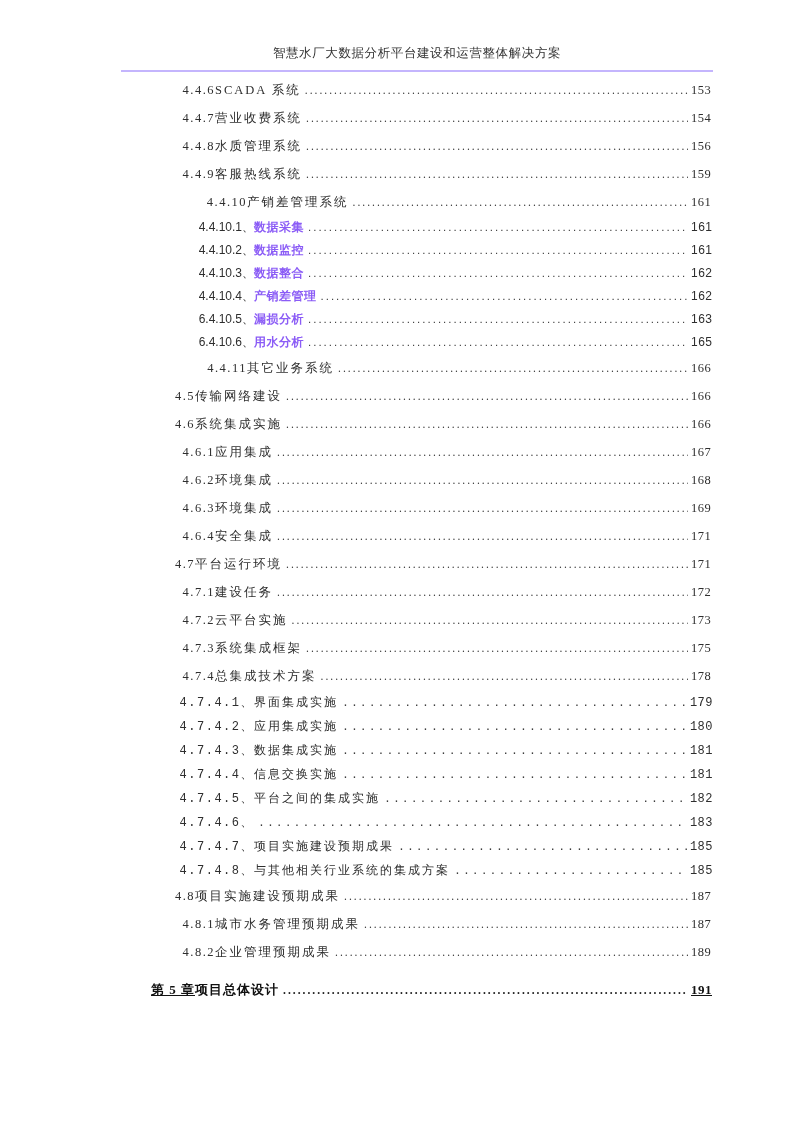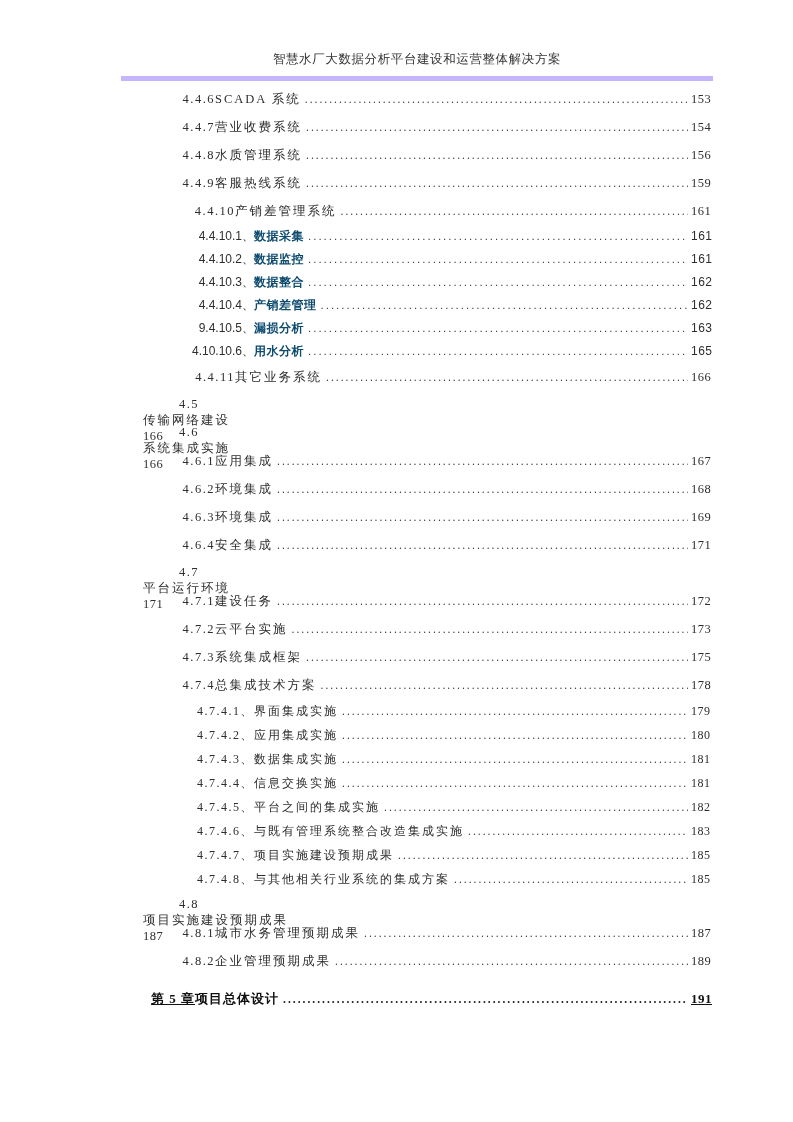--- a/index.html
+++ b/index.html
@@ -13,22 +13,22 @@
     color: #2e2e2e;
   }
   .content {
     position: absolute;
     left: 121px;
     top: 0;
     width: 592px;
   }
   .header {
     box-sizing: border-box;
-    height: 81px;
-    border-bottom: 5px solid #c4b5fd;
+    height: 72px;
+    border-bottom: 2px solid #c4b5fd;
     display: flex;
     justify-content: center;
     align-items: flex-end;
     padding-bottom: 8px;
   }
   .header-title {
     font-size: 12.5px;
     letter-spacing: 0.6px;
     color: #333333;
     white-space: nowrap;
@@ -63,35 +63,35 @@
     color: #3d3d3d;
     margin: 0 3px 0 4px;
   }
   .page-num {
     min-width: 22px;
     text-align: left;
     letter-spacing: 0.5px;
     flex-shrink: 0;
   }
   
-  .l2   { padding-left: 18px; flex-direction: column; }
+  .l2   { padding-left: 18px; }
   .l3   { padding-left: 39px; }
   .l4a, .l4b { padding-left: 57px; }
   
   .chapter .num { min-width: 74px; }
   .l2 .num      { min-width: 56px; }
   .l3 .num      { min-width: 55px; }
-  .l3.wide .num { min-width: 75px; }
+  .l3.wide .num { min-width: 75px; margin-left: 12px; }
   .l4a .num, .l4b .num { min-width: 76px; }
   
   .l4a { height: 23px; padding-top: 5px; font-family: Liberation Sans, sans-serif; font-size: 12px; }
   .l4a .num { letter-spacing: 0; }
-  .l4a .title { font-weight: 600; letter-spacing: 0.5px; color: #0c4a6e; }
-  
-  .l4b { height: 24px; padding-top: 6px; font-size: 12px; }
+  .l4a .title { font-weight: 600; letter-spacing: 0.5px; color: #8b5cf6; }
+  
+  .l4b { height: 24px; padding-top: 6px; font-size: 12px; font-family: Liberation Mono, monospace; }
   
   .chapter {
     margin-top: 8px;
     height: 30px;
     padding-top: 9px;
     font-weight: bold;
     font-size: 13px;
     color: #111111;
   }
   .chapter .num { letter-spacing: 1px; text-decoration: underline; }
@@ -156,27 +156,27 @@
           <span class="leader">............................................................................................................................................................................................................................................................................................................</span>
           <span class="page-num">162</span>
         </div>
         <div class="row l4a">
           <span class="num">4.4.10.4、</span>
           <span class="title">产销差管理</span>
           <span class="leader">............................................................................................................................................................................................................................................................................................................</span>
           <span class="page-num">162</span>
         </div>
         <div class="row l4a">
-          <span class="num">9.4.10.5、</span>
+          <span class="num">6.4.10.5、</span>
           <span class="title">漏损分析</span>
           <span class="leader">............................................................................................................................................................................................................................................................................................................</span>
           <span class="page-num">163</span>
         </div>
         <div class="row l4a">
-          <span class="num">4.10.10.6、</span>
+          <span class="num">6.4.10.6、</span>
           <span class="title">用水分析</span>
           <span class="leader">............................................................................................................................................................................................................................................................................................................</span>
           <span class="page-num">165</span>
         </div>
         <div class="row l3 wide">
           <span class="num">4.4.11</span>
           <span class="title">其它业务系统</span>
           <span class="leader">............................................................................................................................................................................................................................................................................................................</span>
           <span class="page-num">166</span>
         </div>
@@ -271,21 +271,20 @@
           <span class="page-num">181</span>
         </div>
         <div class="row l4b">
           <span class="num">4.7.4.5、</span>
           <span class="title">平台之间的集成实施</span>
           <span class="leader">............................................................................................................................................................................................................................................................................................................</span>
           <span class="page-num">182</span>
         </div>
         <div class="row l4b">
           <span class="num">4.7.4.6、</span>
-          <span class="title">与既有管理系统整合改造集成实施</span>
           <span class="leader">............................................................................................................................................................................................................................................................................................................</span>
           <span class="page-num">183</span>
         </div>
         <div class="row l4b">
           <span class="num">4.7.4.7、</span>
           <span class="title">项目实施建设预期成果</span>
           <span class="leader">............................................................................................................................................................................................................................................................................................................</span>
           <span class="page-num">185</span>
         </div>
         <div class="row l4b">

